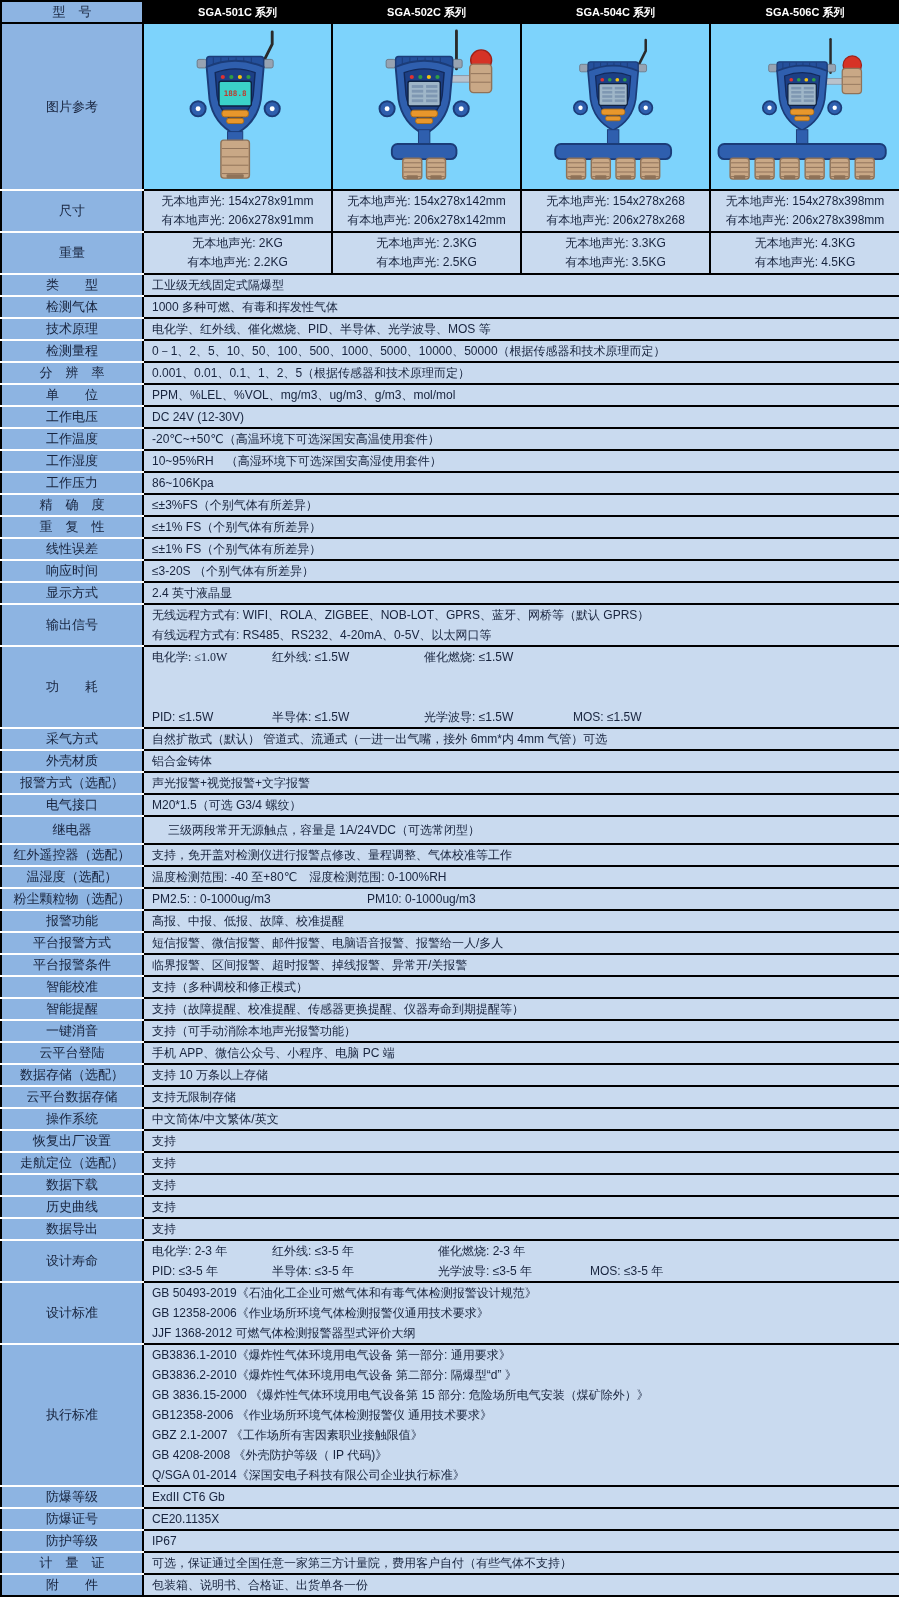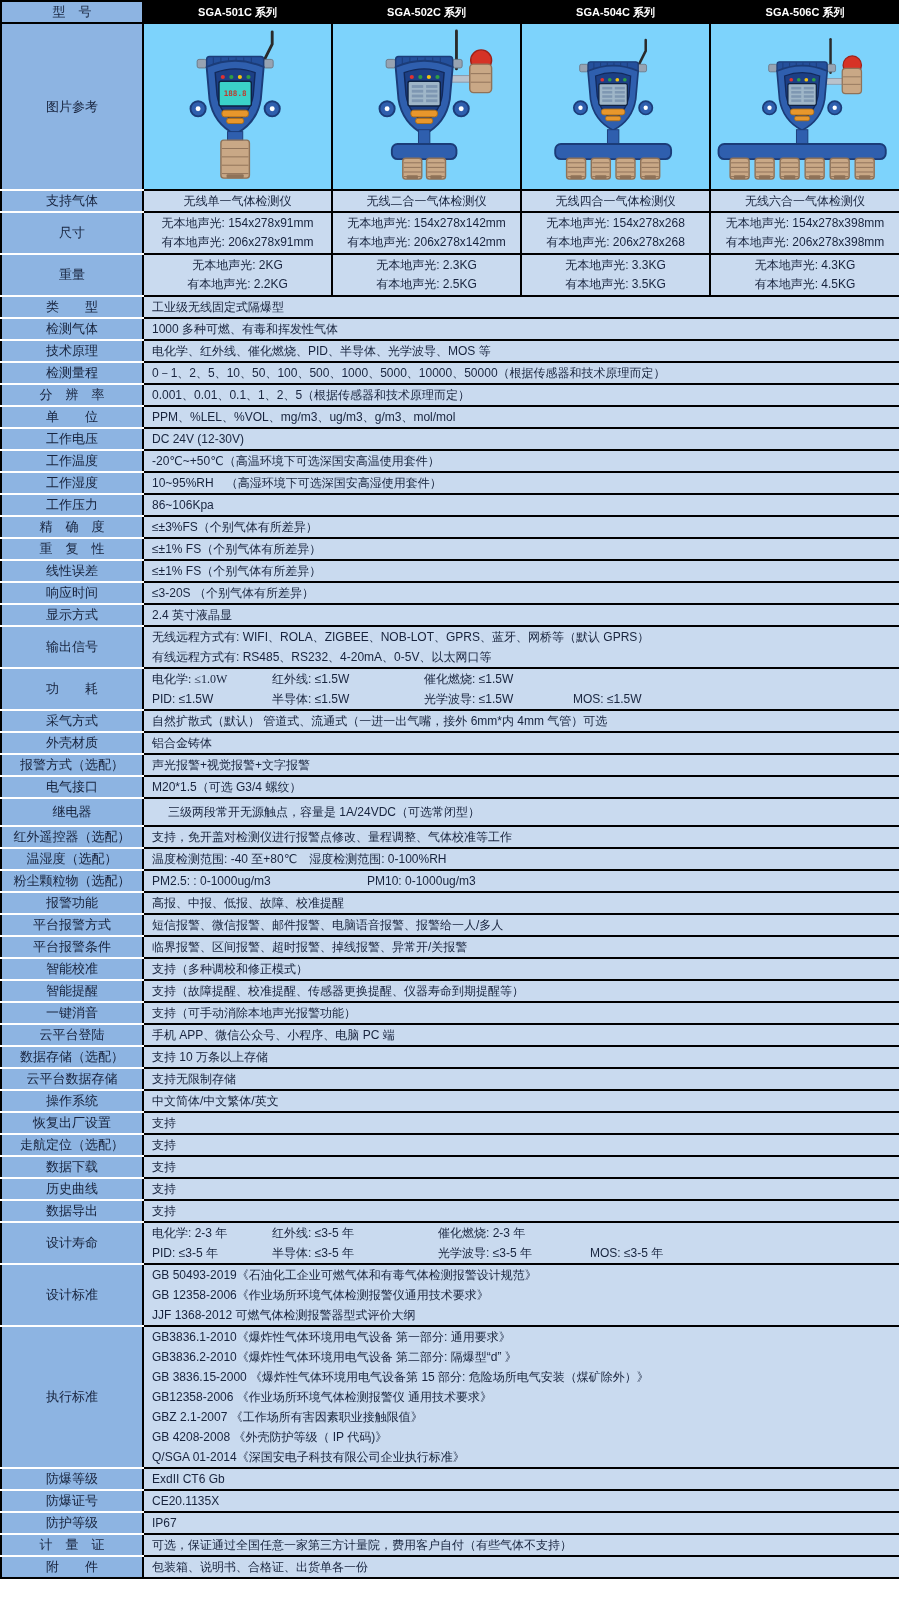--- a/index.html
+++ b/index.html
@@ -268,27 +268,20 @@
                 <line x1="122.5" y1="155.36" x2="140.5" y2="155.36" stroke="#8F7258" stroke-width="1"></line>
                 <rect x="125.5" y="154" width="12" height="4" rx="1" fill="#8F7258"></rect>
                 <rect x="147.83333333333331" y="136" width="20" height="22" rx="3" fill="#C9A886" stroke="#8F7258" stroke-width="1.5"></rect>
                 <line x1="148.83333333333331" y1="140.84" x2="166.83333333333331" y2="140.84" stroke="#8F7258" stroke-width="1"></line>
                 <line x1="148.83333333333331" y1="145.68" x2="166.83333333333331" y2="145.68" stroke="#8F7258" stroke-width="1"></line>
                 <line x1="148.83333333333331" y1="150.52" x2="166.83333333333331" y2="150.52" stroke="#8F7258" stroke-width="1"></line>
                 <line x1="148.83333333333331" y1="155.36" x2="166.83333333333331" y2="155.36" stroke="#8F7258" stroke-width="1"></line>
                 <rect x="151.83333333333331" y="154" width="12" height="4" rx="1" fill="#8F7258"></rect>
               </svg></div></td>
       </tr>
-      <tr class="gas-row">
-        <td class="lbl">支持气体</td>
-        <td class="cval">无线单一气体检测仪</td>
-        <td class="cval">无线二合一气体检测仪</td>
-        <td class="cval">无线四合一气体检测仪</td>
-        <td class="cval">无线六合一气体检测仪</td>
-      </tr>
       <tr>
         <td class="lbl">尺寸</td>
         <td class="cval">
             <div class="cline">无本地声光: 154x278x91mm</div>
             <div class="cline">有本地声光: 206x278x91mm</div>
           </td>
         <td class="cval">
             <div class="cline">无本地声光: 154x278x142mm</div>
             <div class="cline">有本地声光: 206x278x142mm</div>
           </td>
@@ -416,21 +409,21 @@
           <td class="lbl">输出信号</td>
           <td class="val" colspan="4">
             <div class="line">无线远程方式有: WIFI、ROLA、ZIGBEE、NOB-LOT、GPRS、蓝牙、网桥等（默认 GPRS）</div>
             <div class="line">有线远程方式有: RS485、RS232、4-20mA、0-5V、以太网口等</div>
           </td>
         </tr>
         <tr>
           <td class="lbl">功　　耗</td>
           <td class="val" colspan="4">
             <div class="line"><span class="seg" style="width: 120px; font-family: Liberation Serif, serif;">电化学: ≤1.0W</span><span class="seg" style="width: 152px;">红外线: ≤1.5W</span><span class="seg">催化燃烧: ≤1.5W</span></div>
-            <div class="line"><span class="seg" style="width: 120px;">PID: ≤1.5W</span><span class="seg" style="width: 152px;">半导体: ≤1.5W</span><span class="seg" style="width: 149px;">光学波导: ≤1.5W</span><span class="seg">MOS: ≤1.5W</span></div>
+            <div class="line"><span class="seg" style="width: 120px;">PID: ≤1.5W</span><span class="seg" style="width: 152px;">半导体: ≤1.5W</span><span class="seg" style="width: 149px; margin-top: 40px;">光学波导: ≤1.5W</span><span class="seg">MOS: ≤1.5W</span></div>
           </td>
         </tr>
         <tr>
           <td class="lbl">采气方式</td>
           <td class="val" colspan="4">
             <div class="line">自然扩散式（默认） 管道式、流通式（一进一出气嘴，接外 6mm*内 4mm 气管）可选</div>
           </td>
         </tr>
         <tr>
           <td class="lbl">外壳材质</td>

